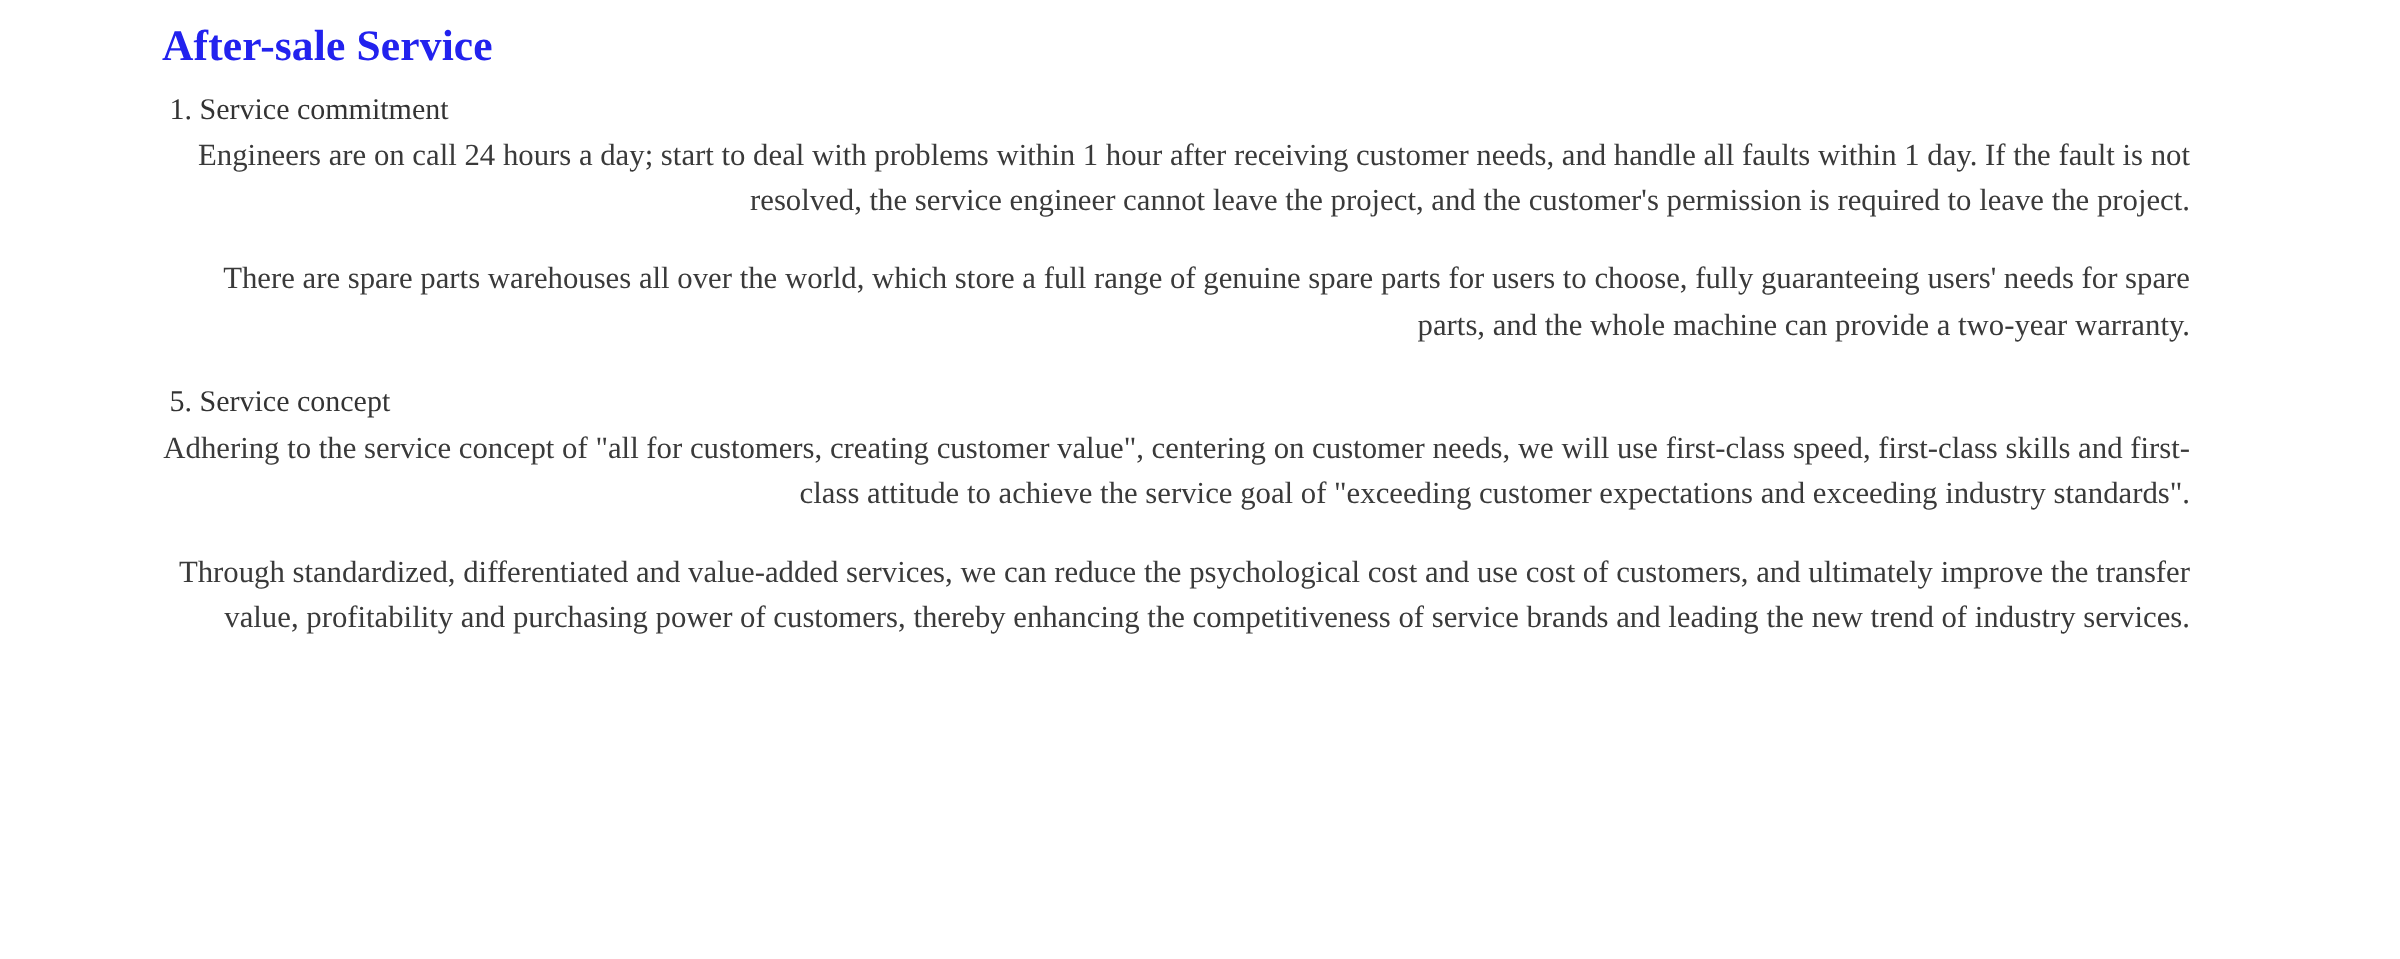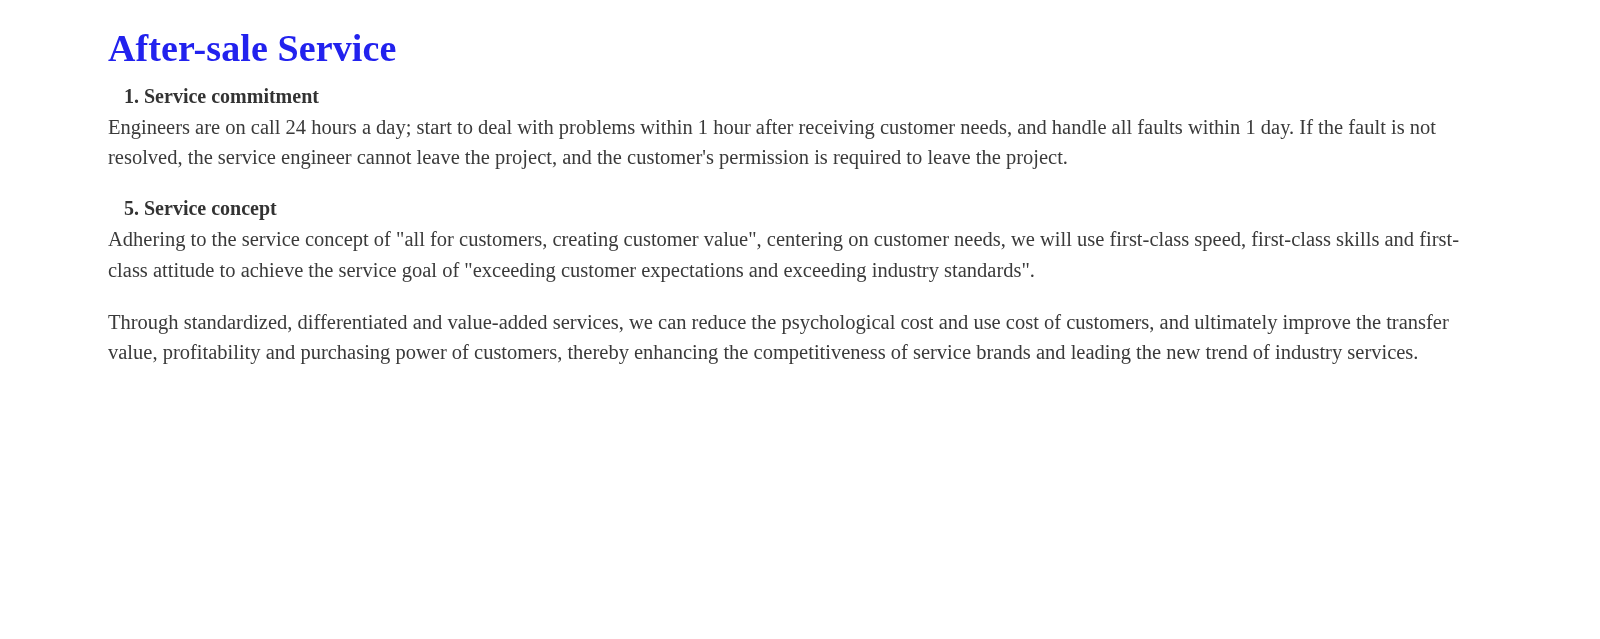--- a/index.html
+++ b/index.html
@@ -16,63 +16,64 @@
   }
   .page {
     position: relative;
     width: 1600px;
     height: 639px;
     background: #ffffff;
     box-sizing: border-box;
     padding: 10px 100px 0 108px;
   }
   .doc-title {
-    font-size: 38px;
+    font-size: 29px;
     font-weight: bold;
     color: #2222ee;
-    margin: 16px 0 10px 0;
+    margin: 4px 0 10px 0;
     line-height: 1.2;
     letter-spacing: 0.1px;
   }
   .section {
     margin-bottom: 22px;
   }
   .section:last-child {
     margin-bottom: 0;
   }
   .section-heading {
     font-size: 20px;
-    font-weight: bold;
+    font-weight: normal;
     color: #333333;
     line-height: 1.45;
-    margin: 0 0 1px 16px;
+    margin: 0 0 1px 5px;
   }
   .section-body {
     font-size: 20.5px;
     font-weight: normal;
     color: #3a3a3a;
     line-height: 1.48;
     margin: 0;
     max-width: 1352px;
-    text-align: left;
+    text-align: right;
   }
 </style>
 </head>
 <body>
 
 <div class="page">
 
   <h1 class="doc-title">After-sale Service</h1>
 
   <div class="section">
     <div class="section-heading">1. Service commitment</div>
     <p class="section-body">Engineers are on call 24 hours a day; start to deal with problems within 1 hour after receiving customer needs, and handle all faults within 1 day. If the fault is not resolved, the service engineer cannot leave the project, and the customer's permission is required to leave the project.</p>
   </div>
 
   <div class="section">
+    <p class="section-body">There are spare parts warehouses all over the world, which store a full range of genuine spare parts for users to choose, fully guaranteeing users' needs for spare parts, and the whole machine can provide a two-year warranty.</p>
   </div>
 
   <div class="section">
     <div class="section-heading">5. Service concept</div>
     <p class="section-body">Adhering to the service concept of "all for customers, creating customer value", centering on customer needs, we will use first-class speed, first-class skills and first-class attitude to achieve the service goal of "exceeding customer expectations and exceeding industry standards".</p>
   </div>
 
   <div class="section">
     <p class="section-body">Through standardized, differentiated and value-added services, we can reduce the psychological cost and use cost of customers, and ultimately improve the transfer value, profitability and purchasing power of customers, thereby enhancing the competitiveness of service brands and leading the new trend of industry services.</p>
   </div>

